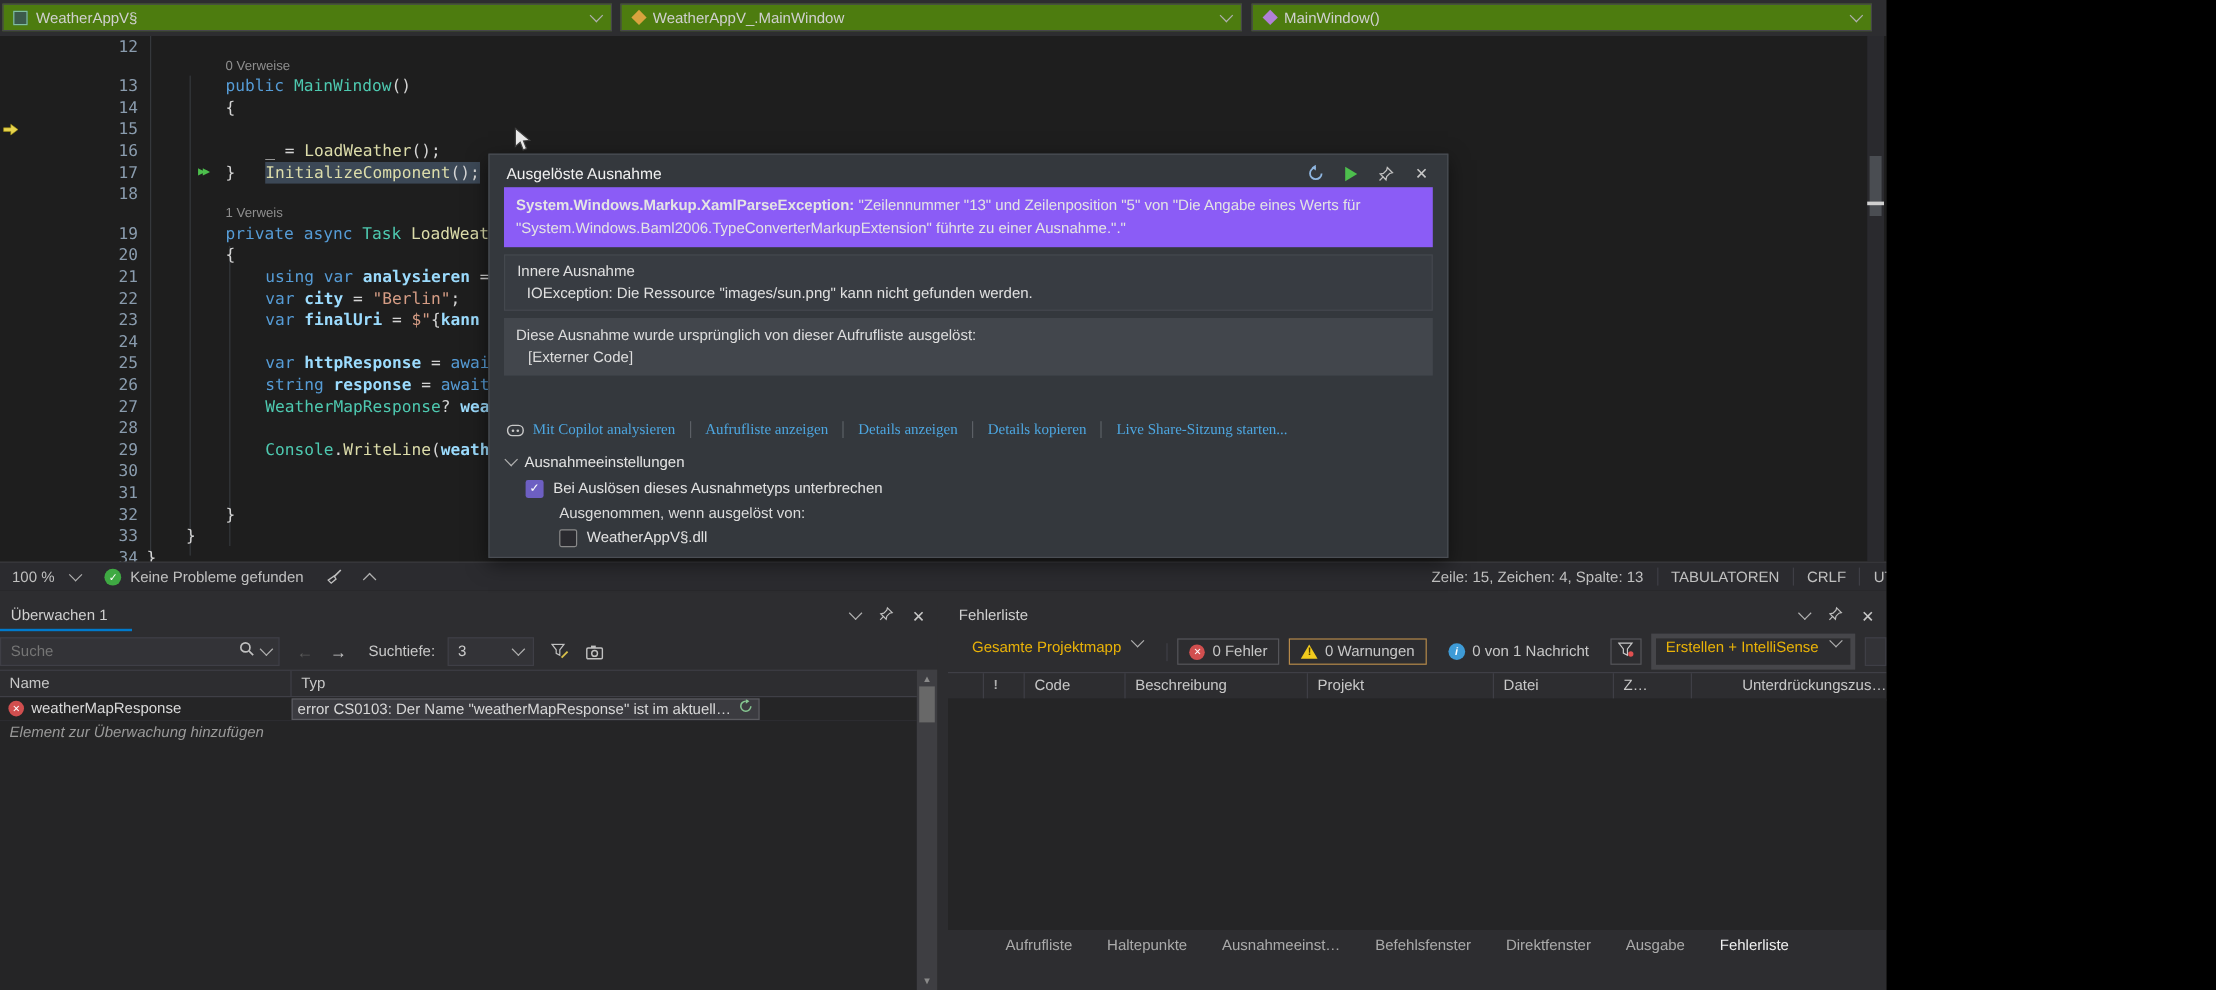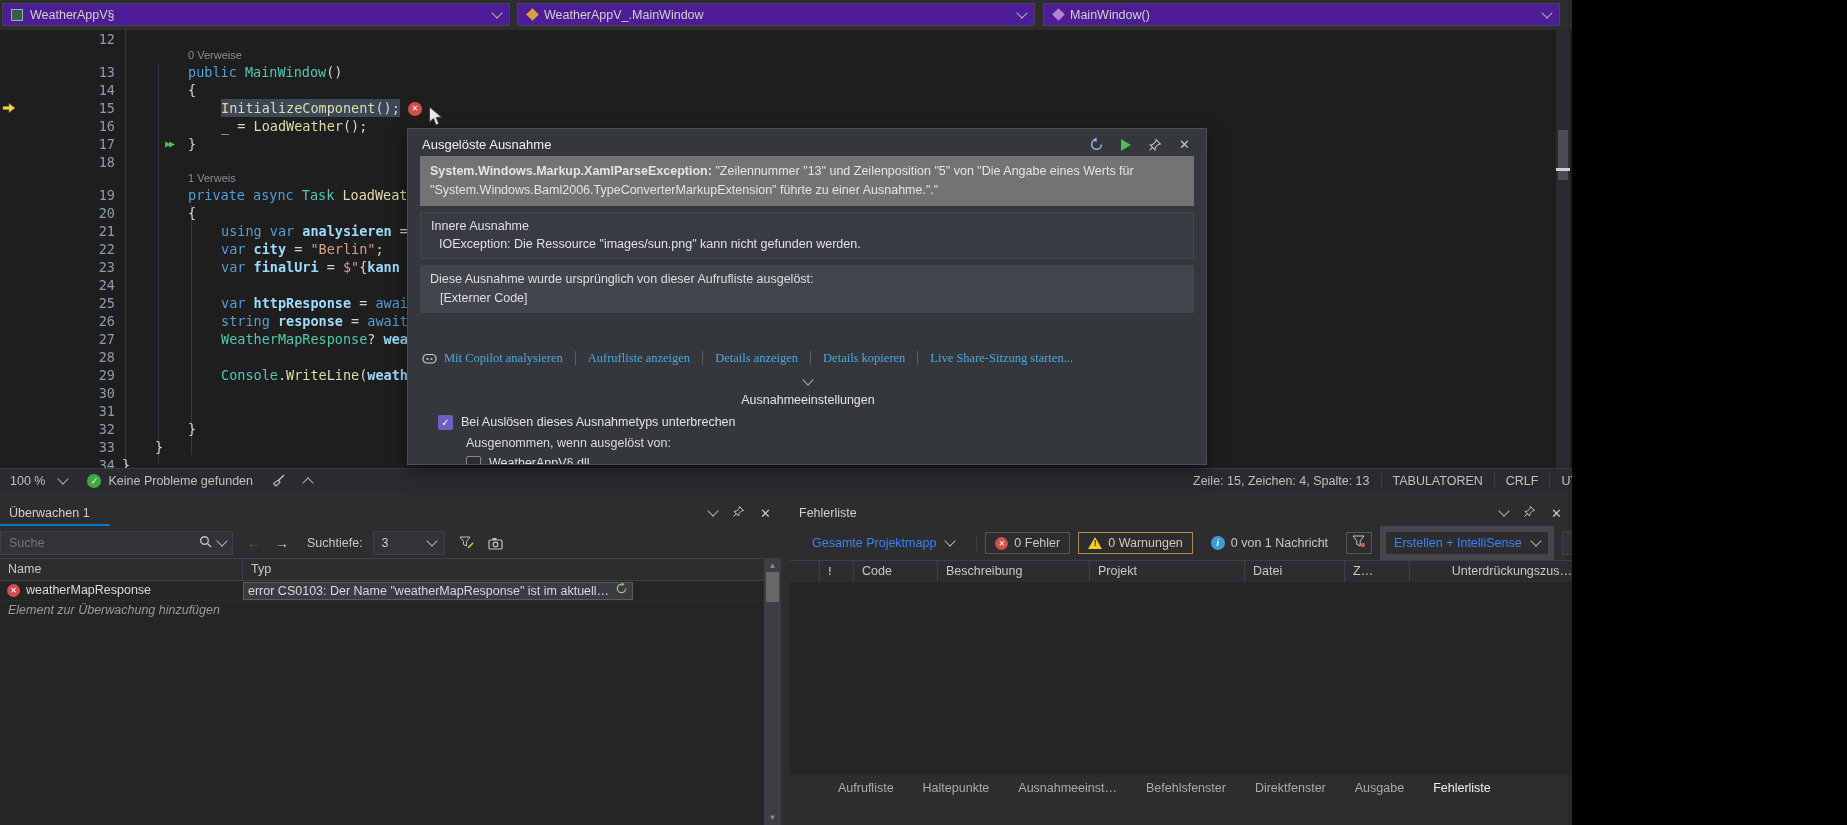--- a/index.html
+++ b/index.html
@@ -6,68 +6,68 @@
     --accent:#007acc; --link:#4da6e0; --error:#d14f4f; --warning:#f2cb1d; --info:#3e9bd6;
     --success:#3fa943; --checkbox:#6d5fc2; --kw:#569cd6; --type:#4ec9b0; --method:#dcdcaa;
     --string:#d69d85; --localvar:#9cdcfe;
   }
   html,body{margin:0;padding:0;background:#000;overflow:hidden;}
   .stage{position:relative;width:1847px;height:825px;background:#000;font-family:"Liberation Sans",sans-serif;color:#cccccc;overflow:hidden;}
   .app{position:absolute;left:0;top:0;width:1572px;height:825px;background:#2d2d30;overflow:hidden;}
 
   
   .navbar{position:absolute;left:0;top:0;width:1572px;height:30px;background:#2d2d30;}
-  .navdrop{position:absolute;top:3px;height:23px;background:#4c1d95;border:1px solid #46464a;display:flex;align-items:center;padding:0 8px;box-sizing:border-box;font-size:12.5px;color:#d0d0d0;cursor:default;}
+  .navdrop{position:absolute;top:3px;height:23px;background:#4d7c0f;border:1px solid #46464a;display:flex;align-items:center;padding:0 8px;box-sizing:border-box;font-size:12.5px;color:#d0d0d0;cursor:default;}
   .navdrop .ntext{flex:1;white-space:nowrap;overflow:hidden;}
   .chev{display:inline-block;width:7px;height:7px;border-right:1.4px solid #b0b0b0;border-bottom:1.4px solid #b0b0b0;transform:rotate(45deg);position:relative;top:-2px;flex:none;}
   .chev.up{transform:rotate(-135deg);top:2px;}
   .ni{display:inline-block;flex:none;margin-right:7px;}
   .ni-proj{width:10px;height:10px;border:1px solid #7fbfa0;background:#3c5a4c;}
   .ni-class{width:9px;height:9px;background:#d8a33e;transform:rotate(45deg);margin-left:2px;}
   .ni-method{width:9px;height:9px;background:#b180d7;transform:rotate(45deg);margin-left:2px;}
 
   
   .editor{position:absolute;left:0;top:30px;width:1572px;height:484px;background:#1e1e1e;overflow:hidden;font-family:"DejaVu Sans Mono",monospace;}
   #code-rows{position:absolute;left:0;top:0;right:0;}
   .crow{position:relative;height:18px;line-height:18px;font-size:13.5px;white-space:pre;display:flex;}
   .crow .gut{flex:none;width:18px;height:18px;position:relative;}
   .crow .lnum{flex:none;width:97px;text-align:right;color:#8a9cae;margin-right:7px;}
   .crow .ctext{flex:none;color:#d4d4d4;}
   .lensrow{height:15px;line-height:15px;}
   .lensrow .ctext{font-size:11px;color:#8f8f8f;font-family:"Liberation Sans",sans-serif;}
   .t-kw{color:var(--kw);} .t-type{color:var(--type);} .t-method{color:var(--method);}
   .t-str{color:var(--string);} .t-var{color:var(--localvar);font-weight:bold;} .t-pln{color:#d4d4d4;}
-  .hlbox{background:#3c4856;display:inline-block;}
+  .hlbox{background:#3c4856;display:inline-block;margin-top:36px;}
   .errdot{display:inline-block;width:14px;height:14px;border-radius:50%;background:var(--error);color:#fff;
           font-size:8px;line-height:14px;text-align:center;font-family:"Liberation Sans",sans-serif;margin-left:8px;vertical-align:middle;}
   .playmark{position:absolute;left:165px;top:0;color:#4dbf4d;font-size:10px;letter-spacing:-2px;}
   .iguide{position:absolute;width:1px;background:#35383c;}
   .edscroll{position:absolute;right:2px;top:0;width:14px;height:438px;background:#2a2a2e;}
   .edthumb{position:absolute;left:2px;right:2px;top:100px;height:50px;background:#4a4d52;}
   .edmark{position:absolute;left:0;right:0;top:138px;height:3px;background:#d0d0d0;}
   .mousecursor{position:absolute;left:428px;top:76px;z-index:60;}
 
   
   .popup{position:absolute;left:407px;top:98px;width:800px;height:337px;background:#34383d;border:1px solid #4a4e54;
          box-shadow:0 5px 16px rgba(0,0,0,.5);z-index:50;font-family:"Liberation Sans",sans-serif;box-sizing:border-box;overflow:hidden;}
   .popup-head{display:flex;align-items:center;padding:8px 12px 2px 14px;}
   .popup-title{font-size:13px;color:#f0f0f0;flex:1;}
   .popup-icons{display:flex;align-items:center;gap:17px;margin-right:4px;}
   .pico{cursor:default;display:inline-flex;align-items:center;}
   .playtri{width:0;height:0;border-left:10px solid #4dbf4d;border-top:6px solid transparent;border-bottom:6px solid transparent;}
   .xicon{color:#c8c8c8;font-size:13px;}
-  .msgbox{margin:2px 12px 0;background:#737373;padding:6px 10px;font-size:12.5px;line-height:1.5;color:#e4e4e4;}
+  .msgbox{margin:2px 12px 0;background:#8b5cf6;padding:6px 10px;font-size:12.5px;line-height:1.5;color:#e4e4e4;}
   .innerbox{margin:6px 12px 0;background:#383c42;border:1px solid #44484e;padding:4px 10px;font-size:12.5px;line-height:1.5;color:#e0e0e0;}
   .innerbox .sub{padding-left:8px;}
   .stackbox{margin:6px 12px 0;background:#42464c;padding:5px 10px;font-size:12.5px;line-height:1.5;color:#dedede;}
   .stackbox .sub{padding-left:10px;}
   .linksrow{margin:38px 12px 0 14px;display:flex;align-items:center;font-size:12.5px;}
   .linksrow a{color:var(--link);text-decoration:none;white-space:nowrap;font-family:Liberation Serif, serif;}
   .lsep{width:1px;height:14px;background:#5c6066;margin:0 12px;}
-  .exset{margin:12px 12px 0 14px;display:flex;align-items:center;gap:7px;font-size:12.5px;color:#e4e4e4;flex-direction:column;}
+  .exset{margin:12px 12px 0 14px;display:flex;align-items:center;gap:7px;font-size:12.5px;color:#e4e4e4;}
   .cbrow{display:flex;align-items:center;gap:8px;font-size:12.5px;color:#e2e2e2;}
   .cb{width:15px;height:15px;border-radius:2px;box-sizing:border-box;flex:none;text-align:center;line-height:15px;font-size:10px;color:#fff;}
   .cb.checked{background:var(--checkbox);}
   .cb.unchecked{background:#2b2b30;border:1px solid #8a8a8a;}
   .cbrow1{margin:8px 0 0 30px;}
   .exceptlbl{margin:6px 0 0 58px;font-size:12.5px;color:#dcdcdc;}
   .cbrow2{margin:6px 0 0 58px;}
 
   
   .statusbar{position:absolute;left:0;top:468px;width:1572px;height:24px;background:#2b2b2f;border-top:1px solid #3a3a3e;box-sizing:border-box;font-size:12.5px;color:#c0c0c0;}
@@ -108,21 +108,21 @@
   .errcircle{width:13px;height:13px;border-radius:50%;background:var(--error);color:#fff;font-size:8px;line-height:13px;text-align:center;flex:none;}
   .valbox{height:18px;line-height:18px;background:#3b3b40;border:1px solid #5b5b60;box-sizing:border-box;display:flex;align-items:center;padding:0 4px;color:#d8d8d8;white-space:nowrap;overflow:hidden;}
   .valbox .vtext{flex:1;overflow:hidden;text-overflow:ellipsis;}
   .addrow{font-style:italic;color:#9a9a9a;padding-left:8px;height:19px;line-height:19px;}
   .vscroll{position:absolute;top:58px;right:0;width:17px;bottom:0;background:#3e3e42;}
   .scrArrow{position:absolute;left:0;right:0;text-align:center;color:#8a8a8a;font-size:8px;}
   .scrThumb{position:absolute;left:2px;right:2px;top:14px;height:30px;background:#686868;}
 
   
   .etoolbar{position:absolute;left:0;top:28px;right:0;height:30px;display:flex;align-items:center;gap:8px;padding-left:8px;font-size:12.5px;}
-  .edrop{display:flex;align-items:center;gap:10px;height:22px;padding:0 8px;border:6px solid #15803d;background:#333337;color:#3b82f6;white-space:nowrap;}
+  .edrop{display:flex;align-items:flex-start;gap:10px;height:22px;padding:0 8px;border:4px solid #15803d;background:#333337;color:#eab308;white-space:nowrap;}
   .ebtn{display:flex;align-items:center;gap:6px;height:22px;padding:0 9px;border:1px solid #55555a;color:#c8c8c8;white-space:nowrap;box-sizing:border-box;}
   .ebtn.warnsel{border-color:#b5894a;}
   .ico-warn{position:relative;width:14px;height:12px;flex:none;}
   .ico-warn:before{content:"";position:absolute;left:0;top:0;border-left:7px solid transparent;border-right:7px solid transparent;border-bottom:12px solid var(--warning);}
   .ico-warn:after{content:"!";position:absolute;left:0;right:0;top:1px;text-align:center;color:#4d3a00;font-size:9px;font-weight:bold;font-family:"Liberation Sans",sans-serif;}
   .ico-info{width:14px;height:14px;border-radius:50%;background:var(--info);color:#fff;font-size:9px;line-height:14px;text-align:center;font-style:italic;font-weight:bold;flex:none;}
   .esearch{flex:1;height:24px;background:#333337;border:1px solid #3f3f46;box-sizing:border-box;display:flex;align-items:center;padding:0 6px;gap:6px;min-width:0;}
   .esearch input{flex:1;background:transparent;border:none;outline:none;color:#cfcfcf;font-size:12.5px;font-family:"Liberation Sans",sans-serif;min-width:0;}
   .ethead{position:absolute;left:0;top:60px;right:0;height:22px;display:grid;grid-template-columns:30px 34px 84px 152px 155px 100px 65px auto;background:#2d2d30;border-top:1px solid #3f3f46;border-bottom:1px solid #3f3f46;line-height:21px;color:#c8c8c8;font-size:12.5px;}
   .ethead .hc{padding-left:8px;border-right:1px solid #3f3f46;box-sizing:border-box;overflow:hidden;white-space:nowrap;}

